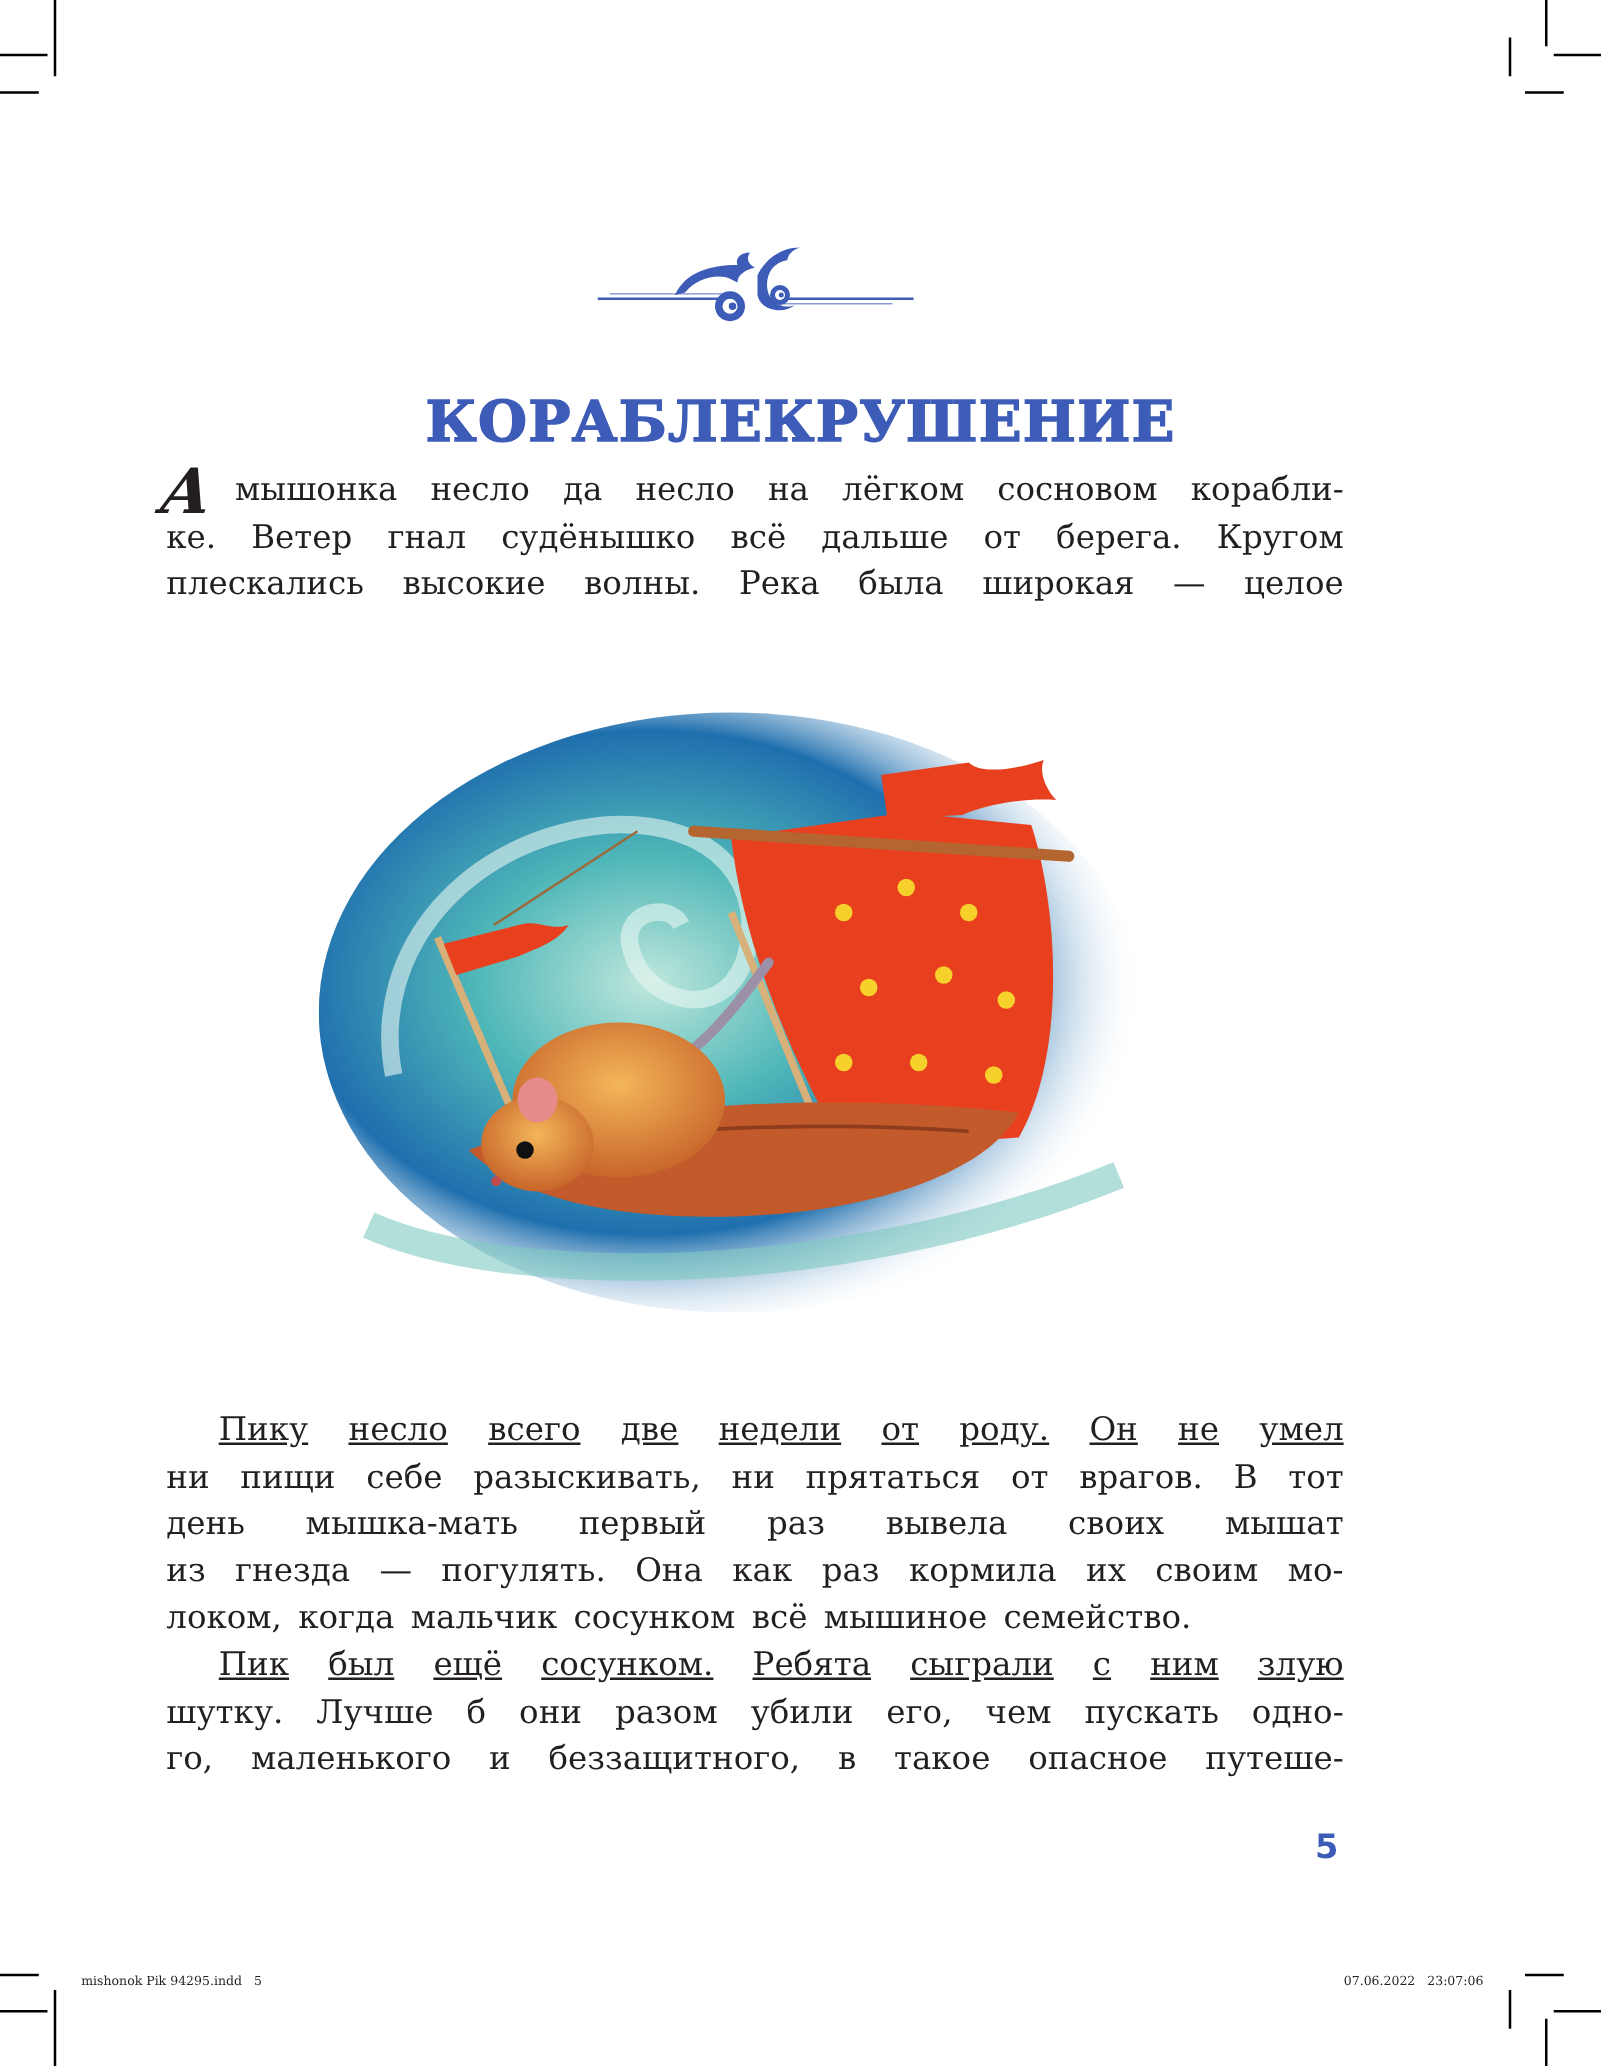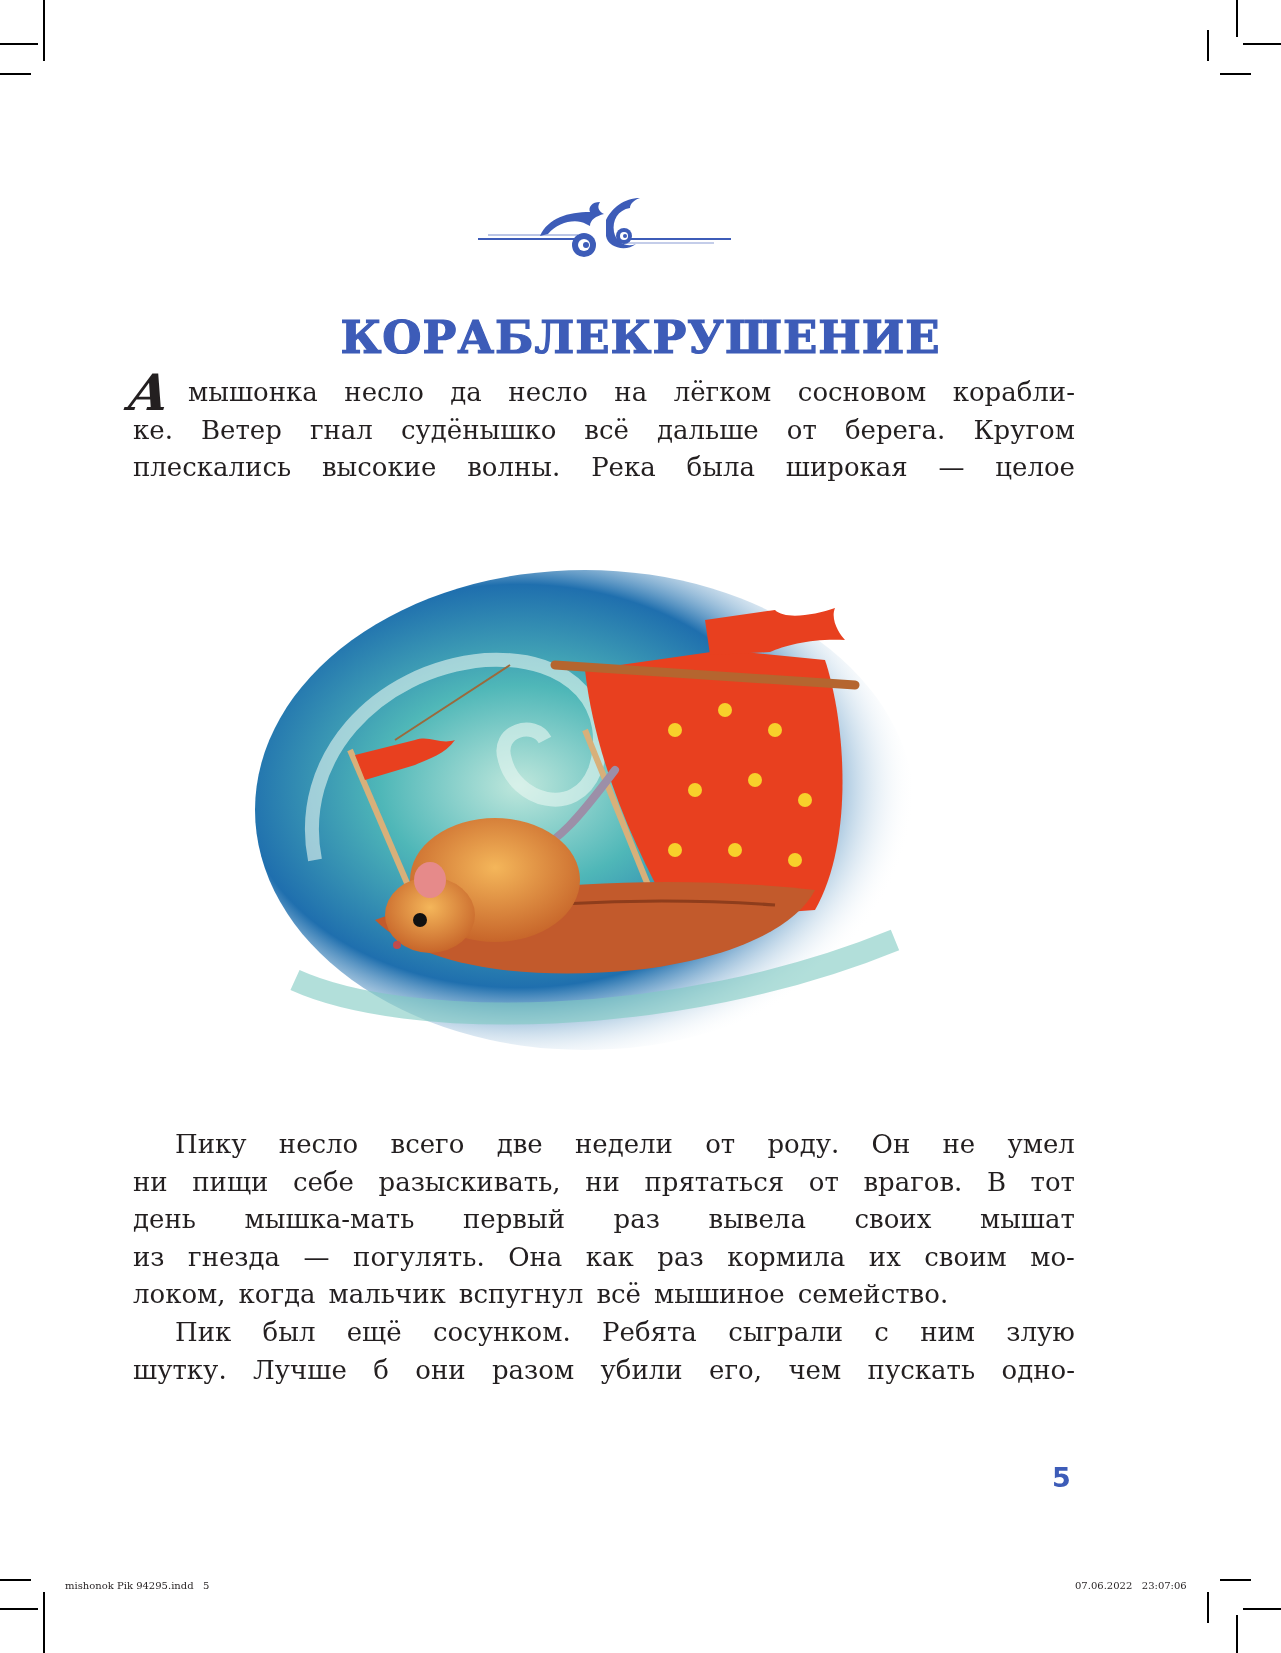--- a/index.html
+++ b/index.html
@@ -12,21 +12,21 @@
   .title {
     position: absolute; left: 0; width: 1281px; top: 278px;
     text-align: center; font-family: "DejaVu Serif", serif; font-weight: 900;
     font-size: 45px; letter-spacing: 1px; color: #3d5cb8; line-height: 60px;
     -webkit-text-stroke: 1.2px #3d5cb8;
   }
 
   .text-block { position: absolute; left: 133px; width: 942px; font-family: "DejaVu Serif", serif; font-size: 26px; color: #231f20; }
   .line { display: block; height: 37.6px; line-height: 37.6px; text-align: justify; text-align-last: justify; white-space: nowrap; overflow: visible; }
   .line.last { text-align-last: left; }
-  .line.indent { padding-left: 42px; }
+  .line.indent { padding-left: 42px; text-decoration: underline; }
   .line-inner { display: flex; justify-content: space-between; width: 100%; }
   .line-inner.left { justify-content: flex-start; gap: 13px; }
   .word { display: inline-block; }
 
   .dropcap-line { position: relative; }
   .dropcap { position: absolute; left: -4px; top: -6px; font-family: "DejaVu Serif", serif; font-style: italic; font-weight: 700; font-size: 50px; line-height: 50px; color: #231f20; transform: skewX(-8deg); }
 
   .illustration { position: absolute; left: 255px; top: 560px; width: 720px; height: 500px; }
 
   .page-number { position: absolute; left: 1052px; top: 1462px; font-family: "DejaVu Sans", sans-serif; font-weight: 700; font-size: 27px; color: #3d5cb8; }
@@ -211,21 +211,21 @@
         <span class="word">их</span>
         <span class="word">своим</span>
         <span class="word">мо-</span>
       </div>
     </div>
   <div class="line last">
       <div class="line-inner left">
         <span class="word">локом,</span>
         <span class="word">когда</span>
         <span class="word">мальчик</span>
-        <span class="word">вспугнул</span>
+        <span class="word">сосунком</span>
         <span class="word">всё</span>
         <span class="word">мышиное</span>
         <span class="word">семейство.</span>
       </div>
     </div>
 </div>
 <div class="text-block" style="top:1314px;">
   <div class="line indent">
       <div class="line-inner">
         <span class="word">Пик</span>
@@ -246,18 +246,30 @@
         <span class="word">б</span>
         <span class="word">они</span>
         <span class="word">разом</span>
         <span class="word">убили</span>
         <span class="word">его,</span>
         <span class="word">чем</span>
         <span class="word">пускать</span>
         <span class="word">одно-</span>
       </div>
     </div>
+  <div class="line">
+      <div class="line-inner">
+        <span class="word">го,</span>
+        <span class="word">маленького</span>
+        <span class="word">и</span>
+        <span class="word">беззащитного,</span>
+        <span class="word">в</span>
+        <span class="word">такое</span>
+        <span class="word">опасное</span>
+        <span class="word">путеше-</span>
+      </div>
+    </div>
 </div>
 
 <div class="page-number">5</div>
 
 <div class="slug" style="left:65px;white-space:pre;">mishonok Pik 94295.indd   5</div>
 <div class="slug" style="left:1075px;white-space:pre;">07.06.2022   23:07:06</div>
 
 </body></html>

